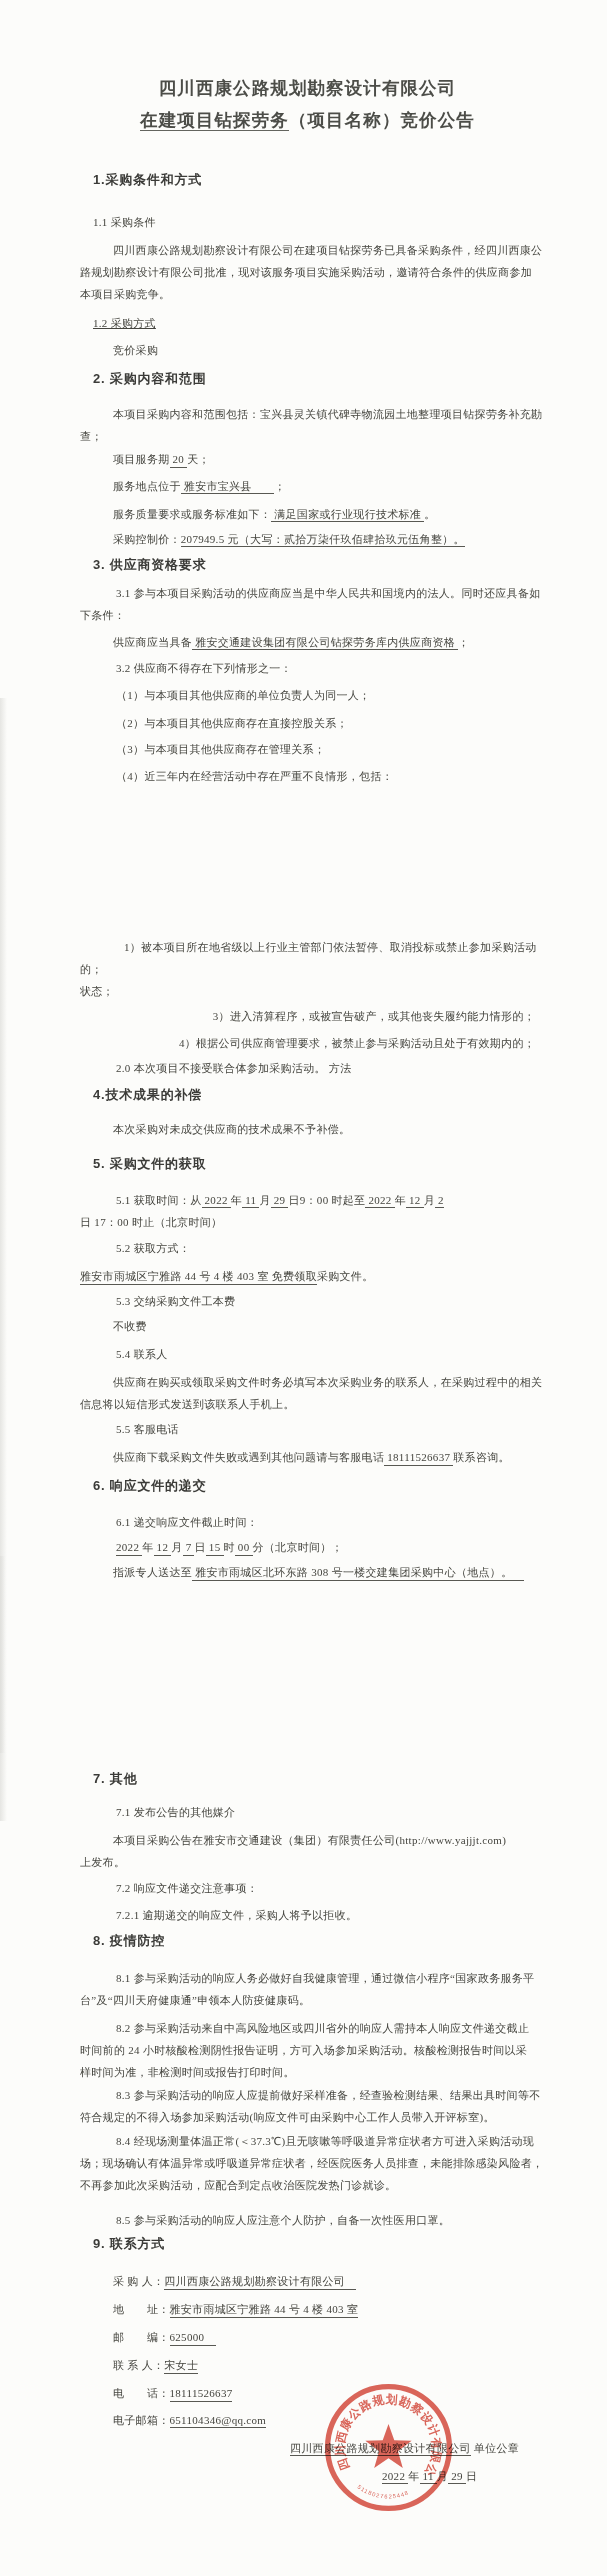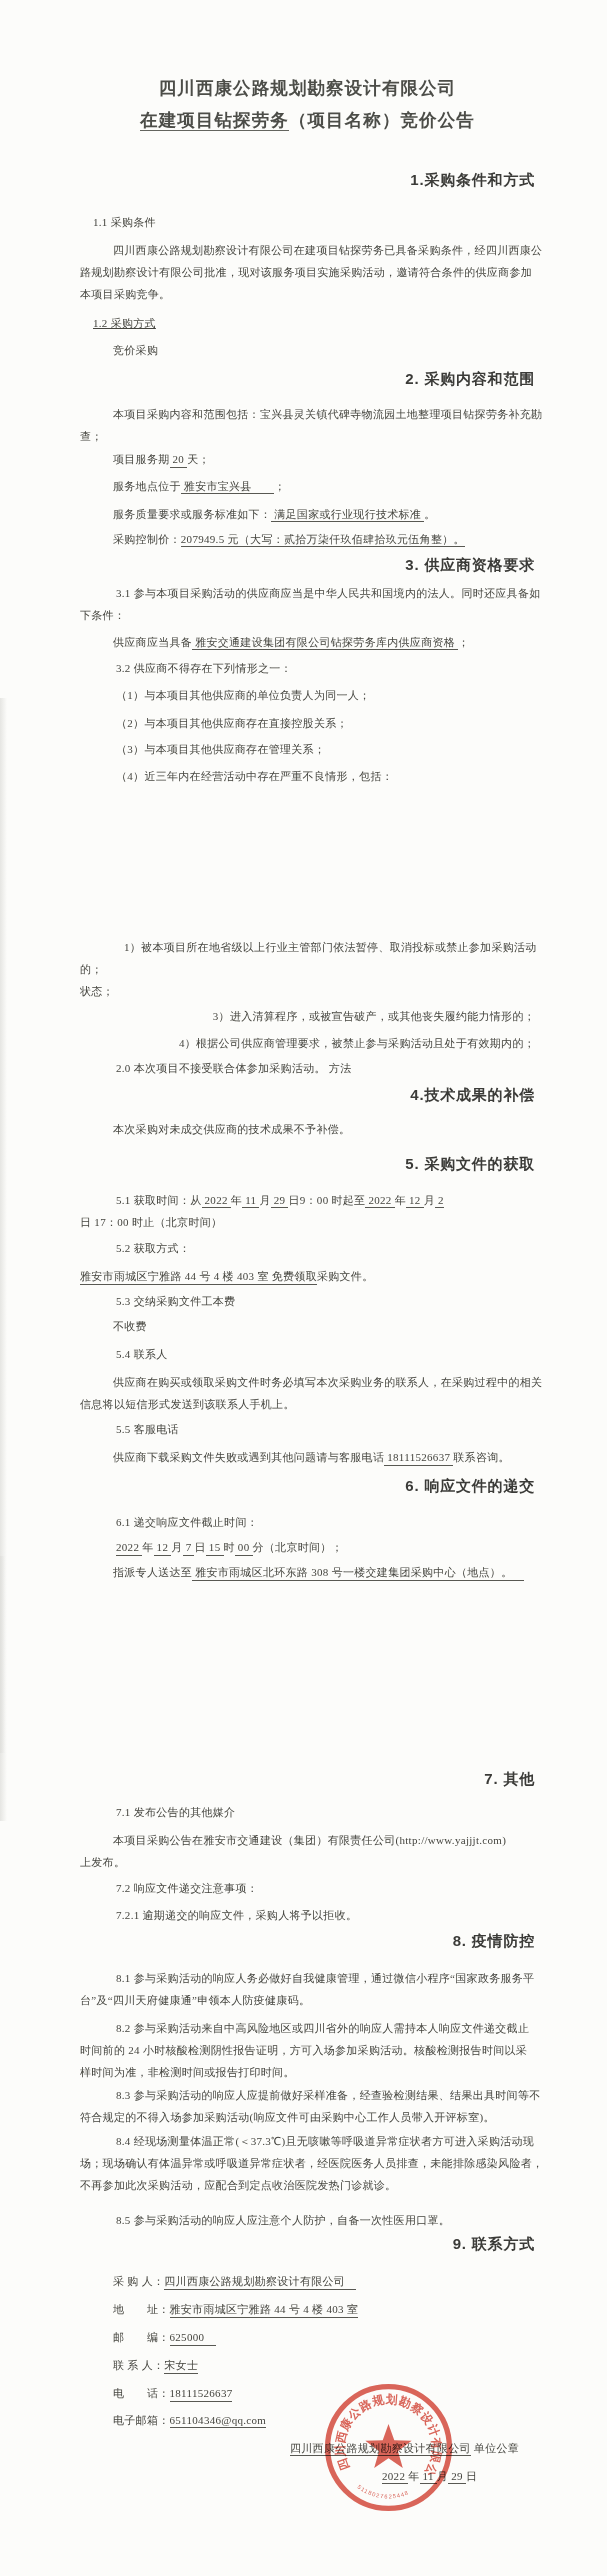--- a/index.html
+++ b/index.html
@@ -2,22 +2,22 @@
 <html style="font-size:12px"><head>
 <meta charset="utf-8">
 <style>
   html,body{margin:0;padding:0;background:#ffffff;}
   .page{position:relative;width:607px;height:2576px;background:#fcfcfa;overflow:hidden;
         font-family:"Liberation Serif",serif;color:#45453f;}
   .flow{padding:73px 72px 0 80px;}
   .t1{text-align:center;font-family:"Liberation Sans",sans-serif;font-size:17.5px;font-weight:700;
       color:#4c4d48;line-height:30px;letter-spacing:1.1px;}
   .t1 .u{border-bottom:1.5px solid #63645e;padding-bottom:0.8px;}
-  .h{font-family:"Liberation Sans",sans-serif;font-size:15px;font-weight:700;color:#3b3b38;
-     line-height:23px;margin-left:13px;letter-spacing:0.8px;white-space:nowrap;text-align:right;}
+  .h{font-family:"Liberation Sans",sans-serif;font-size:13px;font-weight:700;color:#3b3b38;
+     line-height:23px;margin-left:13px;letter-spacing:0.8px;white-space:nowrap;}
   .ln{font-size:11px;line-height:22px;letter-spacing:0.3px;white-space:nowrap;}
   .ind0{margin-left:0;}
   .ind1{margin-left:13px;}
   .ind2{margin-left:33px;}
   .ind3{margin-left:36px;}
   .ind4{margin-left:44px;text-align:right;}
   .u{border-bottom:0.8px solid #585852;padding-bottom:1.5px;}
   .gap{width:100%;}
   .edge{position:absolute;left:0;top:698px;width:6.8px;height:1123px;
         background:linear-gradient(to right,#d3d3cf,rgba(255,255,255,0));opacity:.55;}

